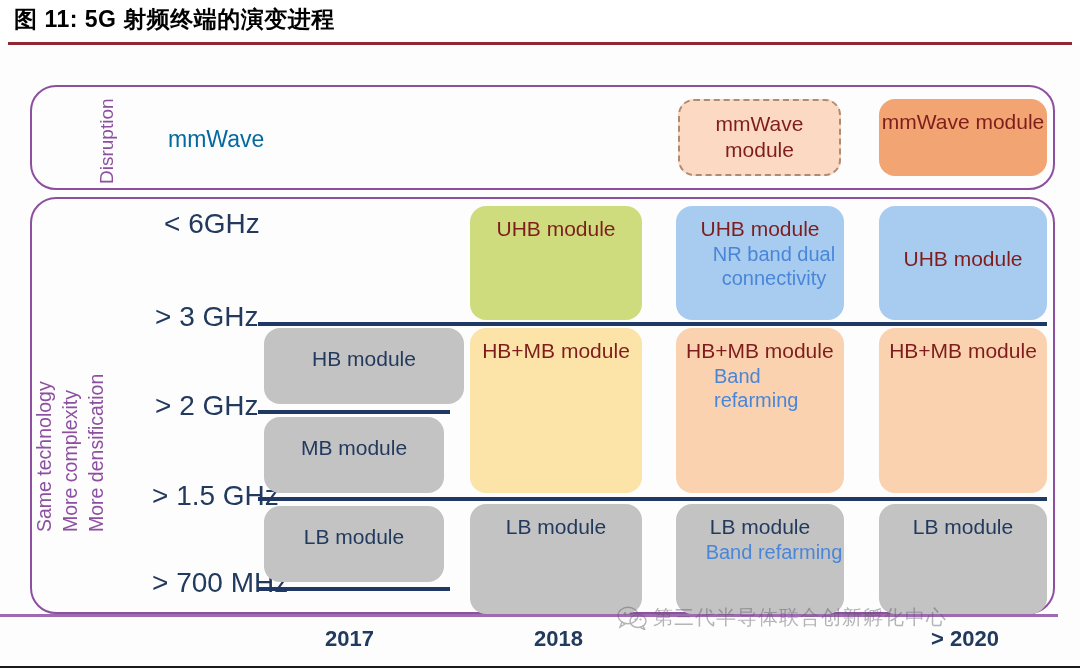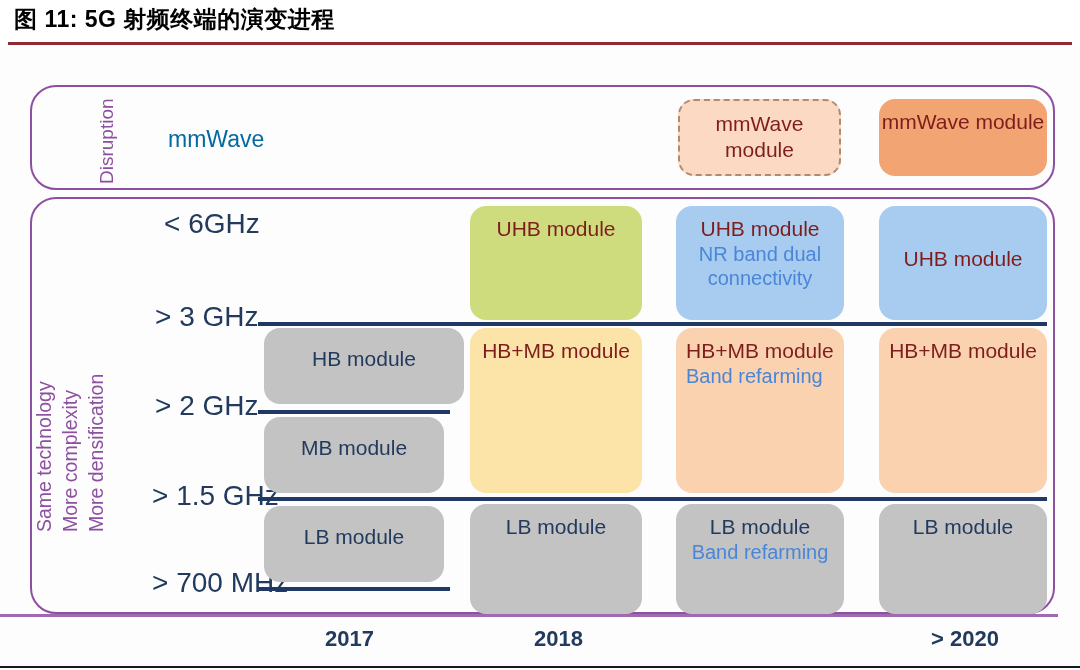--- a/index.html
+++ b/index.html
@@ -151,20 +151,21 @@
     display: block;
     font-size: 21px;
     color: #7f1d1d;
     line-height: 1.22;
   }
   .module .m-sub {
     display: block;
     font-size: 20px;
     color: #4a86d8;
     line-height: 1.22;
+    padding-left: 28px;
   }
   .module.navy-title .m-title { color: #223a5e; }
 
   .m-gray   { background: #c3c3c3; }
   .m-green  { background: #cedc7e; }
   .m-yellow { background: #fce3a8; }
   .m-blue   { background: #a8ccf0; }
   .m-peach  { background: #fad2b0; }
   .m-orange { background: #f2a472; }
   .m-mm-dashed {
@@ -293,16 +294,29 @@
   <div class="module m-gray navy-title" style="left:879px; top:458px; width:168px; height:110px;">
     <span class="m-title">LB module</span>
   </div>
 
   <div id="bottom-axis"></div>
   <div id="year-2017" class="year-label">2017</div>
   <div id="year-2018" class="year-label">2018</div>
   <div id="year-2019" class="year-label">2019</div>
   <div id="year-2020" class="year-label">&gt; 2020</div>
 
+  <div id="watermark">
+    <svg id="wm-icon" width="30" height="24" viewBox="0 0 30 24">
+      <ellipse cx="11" cy="9.5" rx="10" ry="8.2" fill="none" stroke="#5a5a66" stroke-width="1.4"></ellipse>
+      <path d="M5 16 L3 21 L8 18 Z" fill="none" stroke="#5a5a66" stroke-width="1.4"></path>
+      <circle cx="8" cy="7.5" r="1.4" fill="#5a5a66"></circle>
+      <circle cx="14" cy="7.5" r="1.4" fill="#5a5a66"></circle>
+      <ellipse cx="21" cy="15" rx="8" ry="6.5" fill="none" stroke="#5a5a66" stroke-width="1.4"></ellipse>
+      <path d="M26 20 L28 24 L23.5 21.5 Z" fill="none" stroke="#5a5a66" stroke-width="1.4"></path>
+      <circle cx="18.5" cy="13.5" r="1.1" fill="#5a5a66"></circle>
+      <circle cx="23.5" cy="13.5" r="1.1" fill="#5a5a66"></circle>
+    </svg>
+    <span class="wm-text">第三代半导体联合创新孵化中心</span>
+  </div>
 
 </div>
 
 <div id="bottom-rule"></div>
 
 </body></html>

